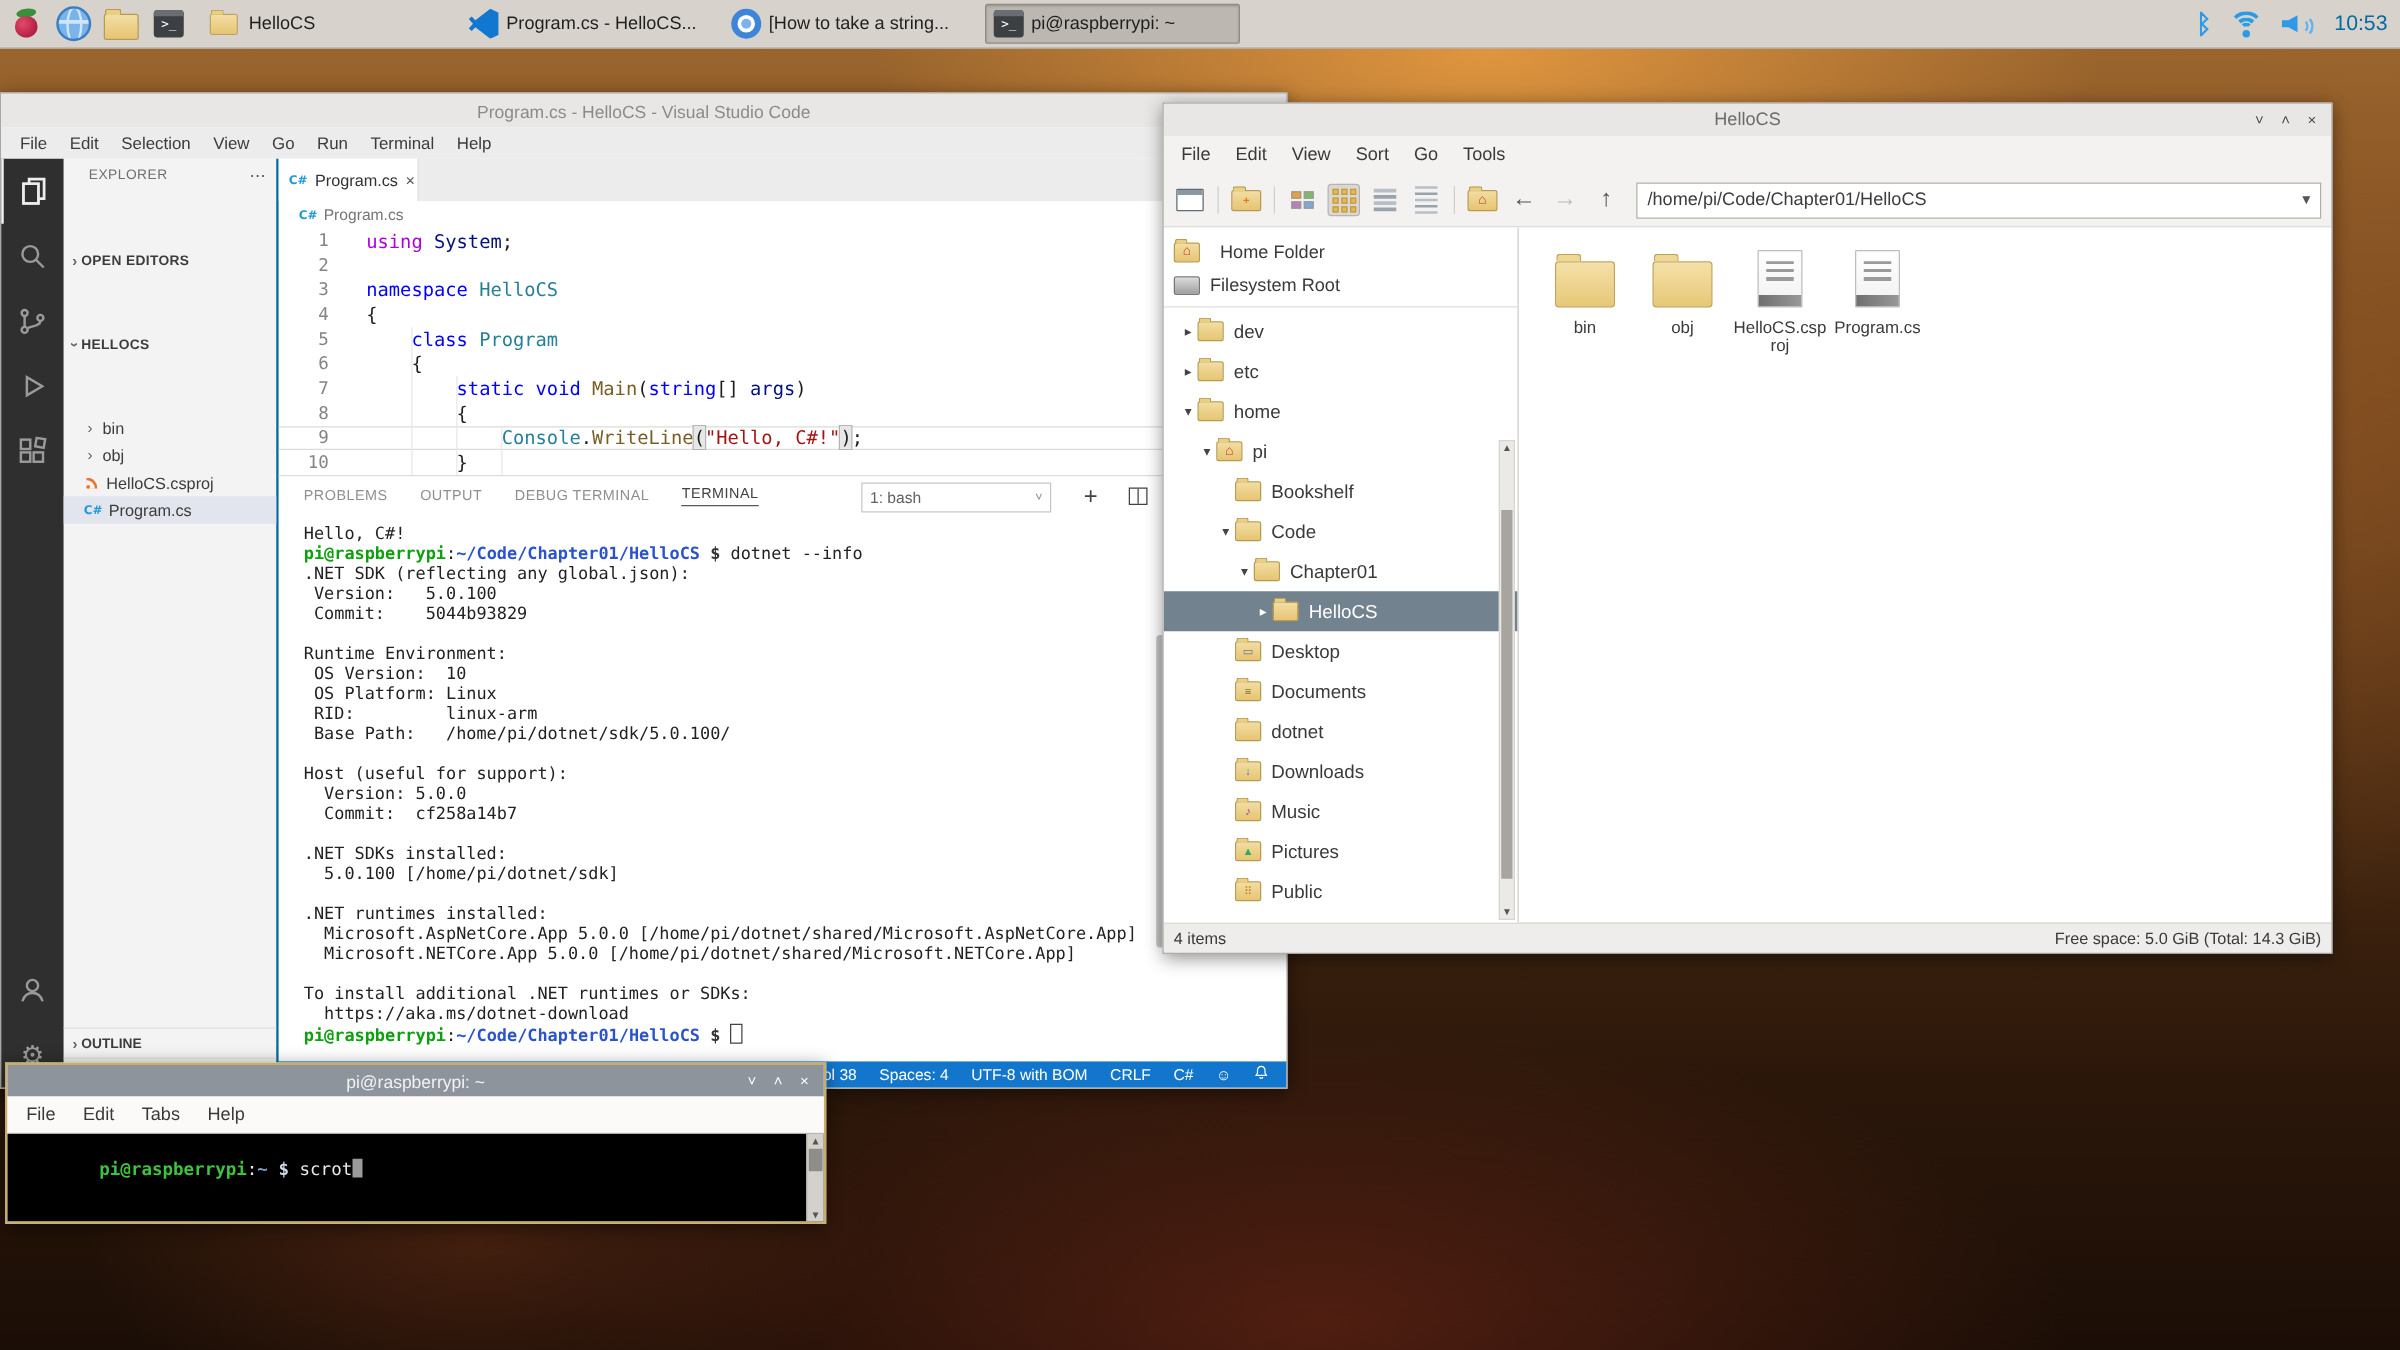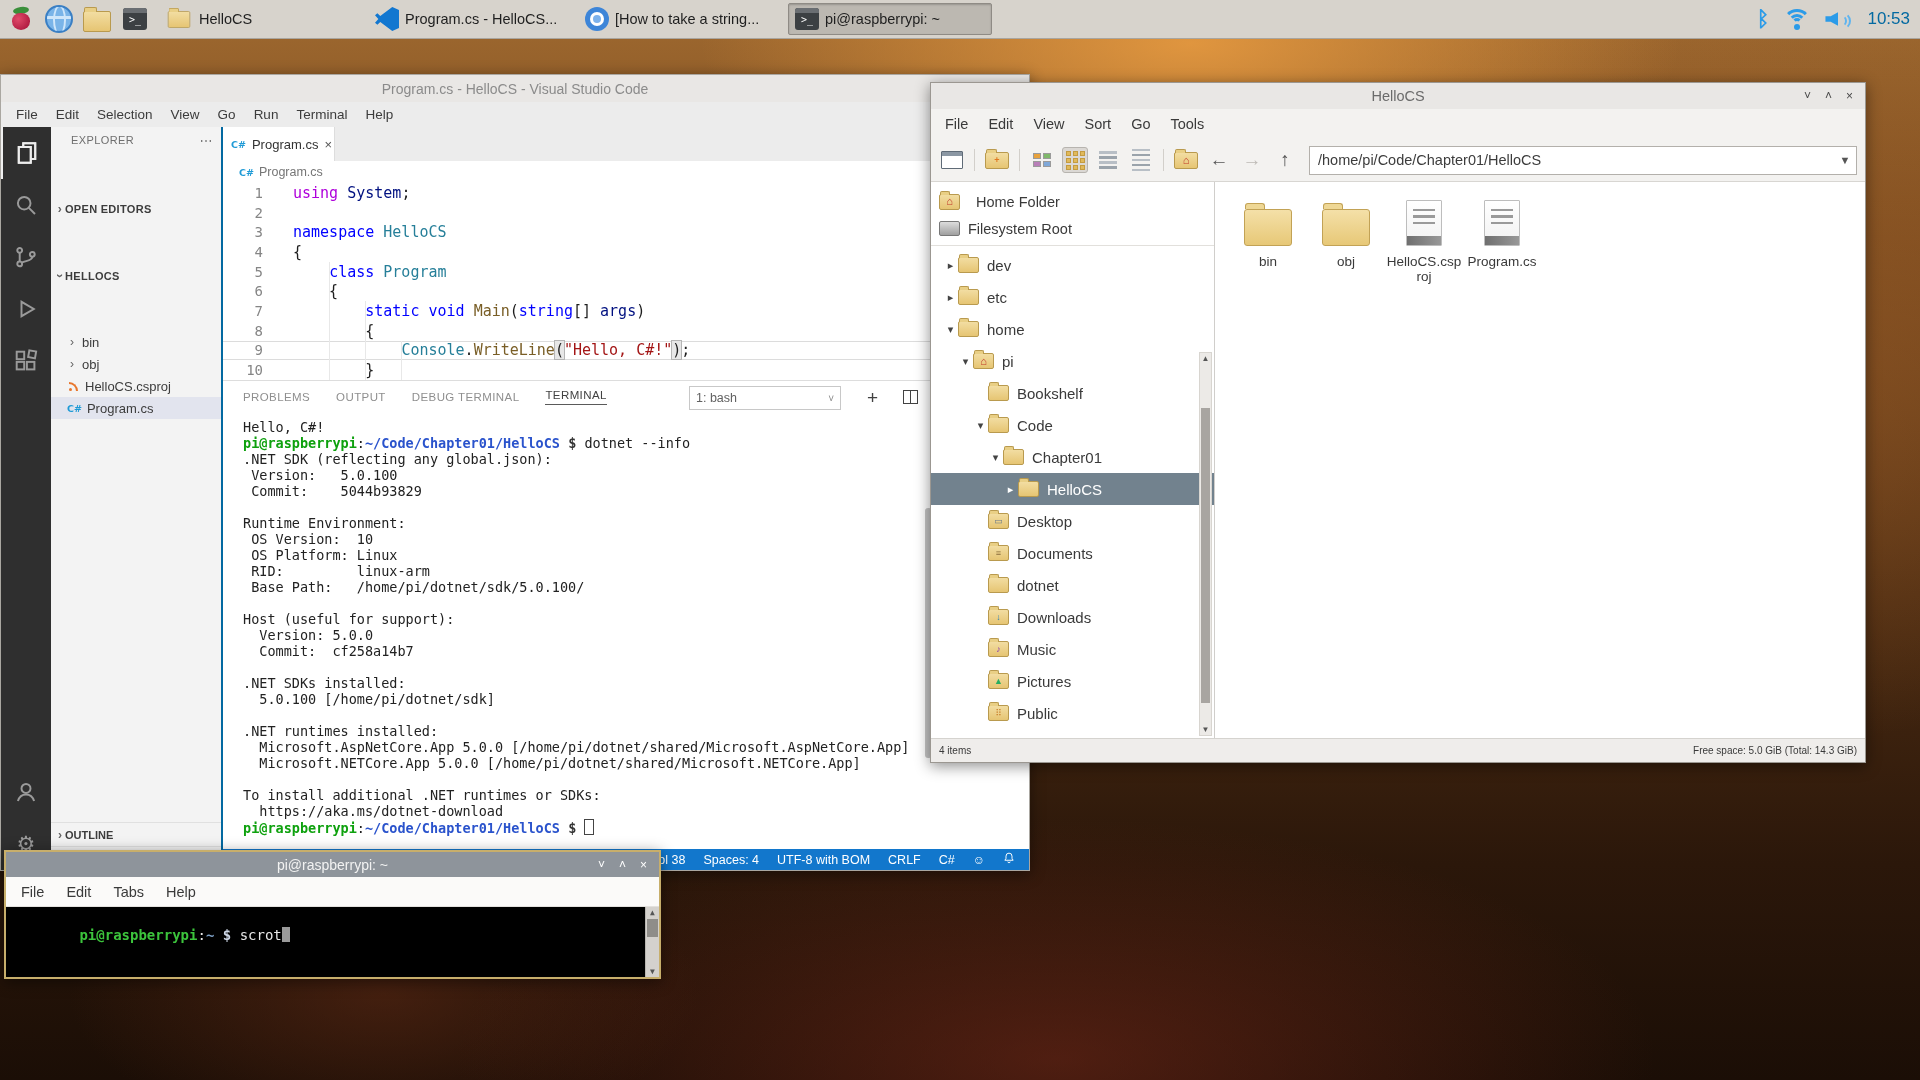--- a/index.html
+++ b/index.html
@@ -177,21 +177,21 @@
   .fitem{width:74px;display:flex;flex-direction:column;align-items:center;}
   .fitem .icobox{height:50px;display:flex;align-items:flex-end;justify-content:center;}
   .bigfolder{position:relative;width:46px;height:35px;background:linear-gradient(#f4e0a8,#e7c877);border:1px solid #c2a255;border-radius:3px;}
   .bigfolder::before{content:"";position:absolute;top:-7px;left:0;width:18px;height:5px;background:#eed795;border:1px solid #c2a255;border-bottom:none;border-radius:3px 3px 0 0;}
   .bigfile{position:relative;width:34px;height:44px;background:linear-gradient(#ffffff,#f1f1f1);border:1px solid #bdbdbd;border-radius:1px;}
   .bigfile::before{content:"";position:absolute;left:6px;right:6px;top:8px;height:18px;
     background:repeating-linear-gradient(#9a9a9a 0 2.5px,transparent 2.5px 6.5px);}
   .bigfile::after{content:"";position:absolute;left:0;right:0;bottom:0;height:9px;background:linear-gradient(90deg,#6f6f6f,#989898);}
   .flabel{margin-top:8px;font-size:13.5px;color:#3a3a3a;text-align:center;line-height:15px;}
   .fm-status{height:23px;background:#efedeb;border-top:1px solid #d5d3cf;display:flex;align-items:center;
-    font-size:10px;color:#3a3a3a;flex:none;padding:0 8px;}
+    font-size:13px;color:#3a3a3a;flex:none;padding:0 8px;}
   .fm-status .right{margin-left:auto;}
   
   #term{left:4px;top:850px;width:657px;height:129px;border:2px solid #c7ae6b;background:#fbfaf9;
     box-sizing:border-box;z-index:30;display:flex;flex-direction:column;}
   .t-titlebar{height:25px;background:#8e949b;position:relative;display:flex;align-items:center;justify-content:center;
     font-size:14px;color:#f2f2f2;flex:none;}
   .t-titlebar .wctrl{color:#fff;}
   .t-menubar{height:29px;background:#fbfaf9;border-bottom:1px solid #e3e1de;display:flex;align-items:center;
     font-size:14.5px;color:#3a3a3a;flex:none;padding-left:4px;}
   .t-menubar .mitem{padding:0 11px;}

